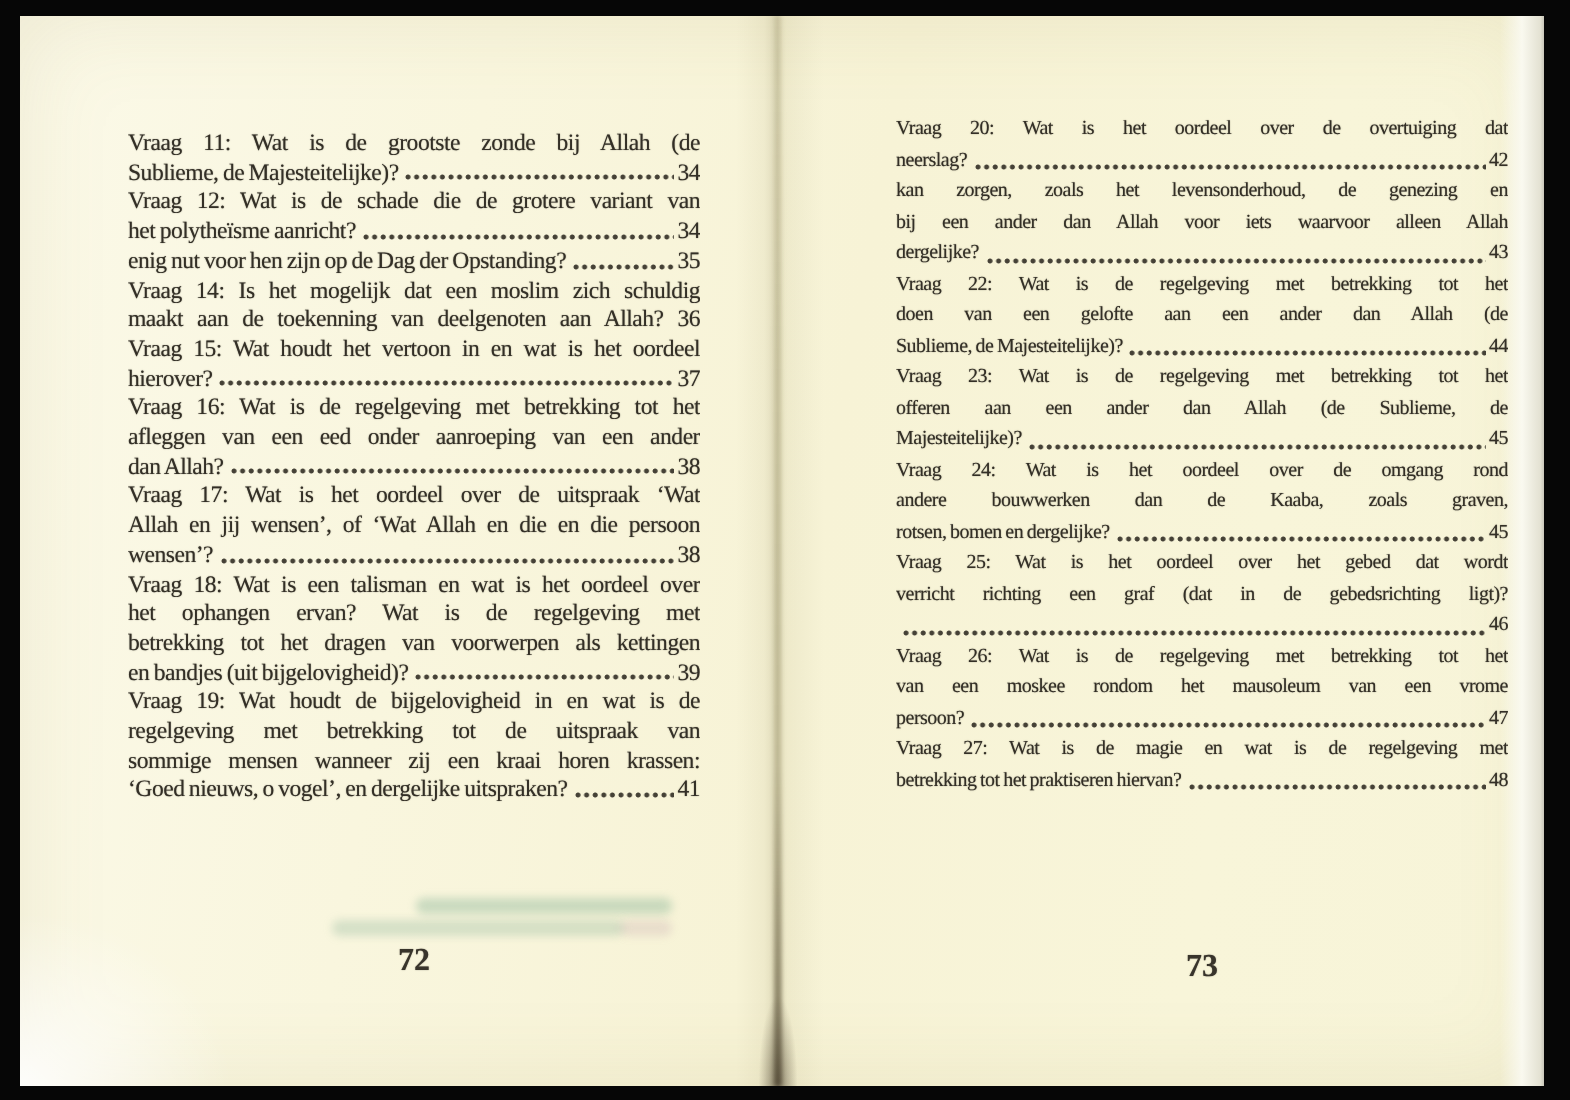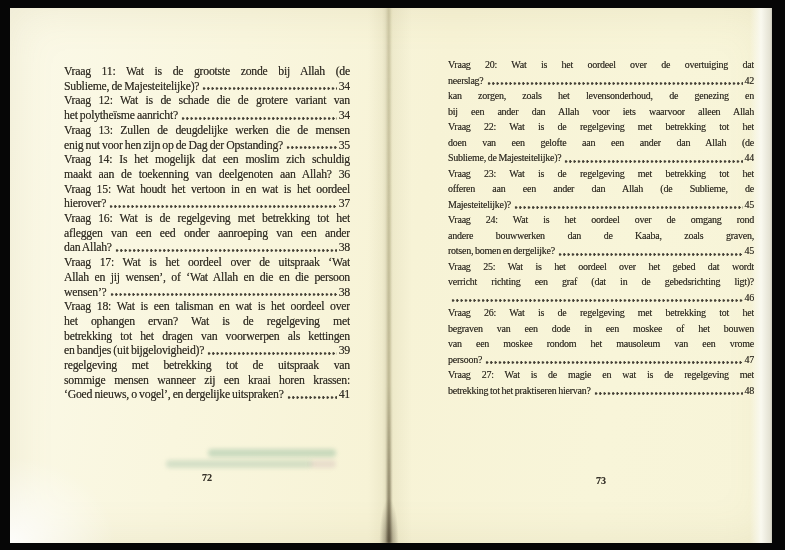--- a/index.html
+++ b/index.html
@@ -59,21 +59,21 @@
   .lastline { display:flex; align-items:baseline; }
   .lastline .lt { flex:none; white-space:pre; }
   .lastline .dots {
     flex:1 1 auto; align-self:flex-end; height:5px; margin:0 2px 2px 3px;
     background-image:radial-gradient(circle at 2px 2.5px, #454136 1.05px, rgba(0,0,0,0) 1.45px);
     background-size:4.3px 5px; background-repeat:repeat-x;
   }
   .lastline .pn { flex:none; }
 
   .folio {
-    position:absolute; text-align:center; font-size:10px; font-weight:700;
+    position:absolute; text-align:center; font-size:16px; font-weight:700;
     color:#38342b; text-shadow:0 0 0.6px rgba(51,47,38,0.6);
   }
   .folio-left  { left:54px;  width:286px; top:464px; }
   .folio-right { left:438px; width:306px; top:467px; }
 </style>
 </head>
 <body>
 
 <div class="scan">
   <div class="spread">
@@ -97,21 +97,20 @@
         </div>
         <div class="entry">
           <div class="jline">Vraag 12: Wat is de schade die de grotere variant van</div>
           <div class="lastline">
             <span class="lt">het polytheïsme aanricht?</span>
             <span class="dots"></span>
             <span class="pn">34</span>
           </div>
         </div>
         <div class="entry">
-          <div class="jline">Vraag 13: Zullen de deugdelijke werken die de mensen</div>
           <div class="lastline">
             <span class="lt">enig nut voor hen zijn op de Dag der Opstanding?</span>
             <span class="dots"></span>
             <span class="pn">35</span>
           </div>
         </div>
         <div class="entry">
           <div class="jline">Vraag 14: Is het mogelijk dat een moslim zich schuldig</div>
           <div class="jline">maakt aan de toekenning van deelgenoten aan Allah? 36</div>
         </div>
@@ -145,20 +144,21 @@
           <div class="jline">Vraag 18: Wat is een talisman en wat is het oordeel over</div>
           <div class="jline">het ophangen ervan? Wat is de regelgeving met</div>
           <div class="jline">betrekking tot het dragen van voorwerpen als kettingen</div>
           <div class="lastline">
             <span class="lt">en bandjes (uit bijgelovigheid)?</span>
             <span class="dots"></span>
             <span class="pn">39</span>
           </div>
         </div>
         <div class="entry">
+          <div class="jline">Vraag 19: Wat houdt de bijgelovigheid in en wat is de</div>
           <div class="jline">regelgeving met betrekking tot de uitspraak van</div>
           <div class="jline">sommige mensen wanneer zij een kraai horen krassen:</div>
           <div class="lastline">
             <span class="lt">‘Goed nieuws, o vogel’, en dergelijke uitspraken?</span>
             <span class="dots"></span>
             <span class="pn">41</span>
           </div>
         </div>
       </div>
     <div class="toc-col toc-right" id="toc-right">
@@ -166,20 +166,25 @@
           <div class="jline">Vraag 20: Wat is het oordeel over de overtuiging dat</div>
           <div class="lastline">
             <span class="lt">neerslag?</span>
             <span class="dots"></span>
             <span class="pn">42</span>
           </div>
         </div>
         <div class="entry">
           <div class="jline">kan zorgen, zoals het levensonderhoud, de genezing en</div>
           <div class="jline">bij een ander dan Allah voor iets waarvoor alleen Allah</div>
+          <div class="lastline">
+            <span class="lt">dergelijke?</span>
+            <span class="dots"></span>
+            <span class="pn">43</span>
+          </div>
         </div>
         <div class="entry">
           <div class="jline">Vraag 22: Wat is de regelgeving met betrekking tot het</div>
           <div class="jline">doen van een gelofte aan een ander dan Allah (de</div>
           <div class="lastline">
             <span class="lt">Sublieme, de Majesteitelijke)?</span>
             <span class="dots"></span>
             <span class="pn">44</span>
           </div>
         </div>
@@ -204,21 +209,20 @@
         <div class="entry">
           <div class="jline">Vraag 25: Wat is het oordeel over het gebed dat wordt</div>
           <div class="jline">verricht richting een graf (dat in de gebedsrichting ligt)?</div>
           <div class="lastline">
             <span class="dots"></span>
             <span class="pn">46</span>
           </div>
         </div>
         <div class="entry">
           <div class="jline">Vraag 26: Wat is de regelgeving met betrekking tot het</div>
-          <div class="jline">begraven van een dode in een moskee of het bouwen</div>
           <div class="jline">van een moskee rondom het mausoleum van een vrome</div>
           <div class="lastline">
             <span class="lt">persoon?</span>
             <span class="dots"></span>
             <span class="pn">47</span>
           </div>
         </div>
         <div class="entry">
           <div class="jline">Vraag 27: Wat is de magie en wat is de regelgeving met</div>
           <div class="lastline">

